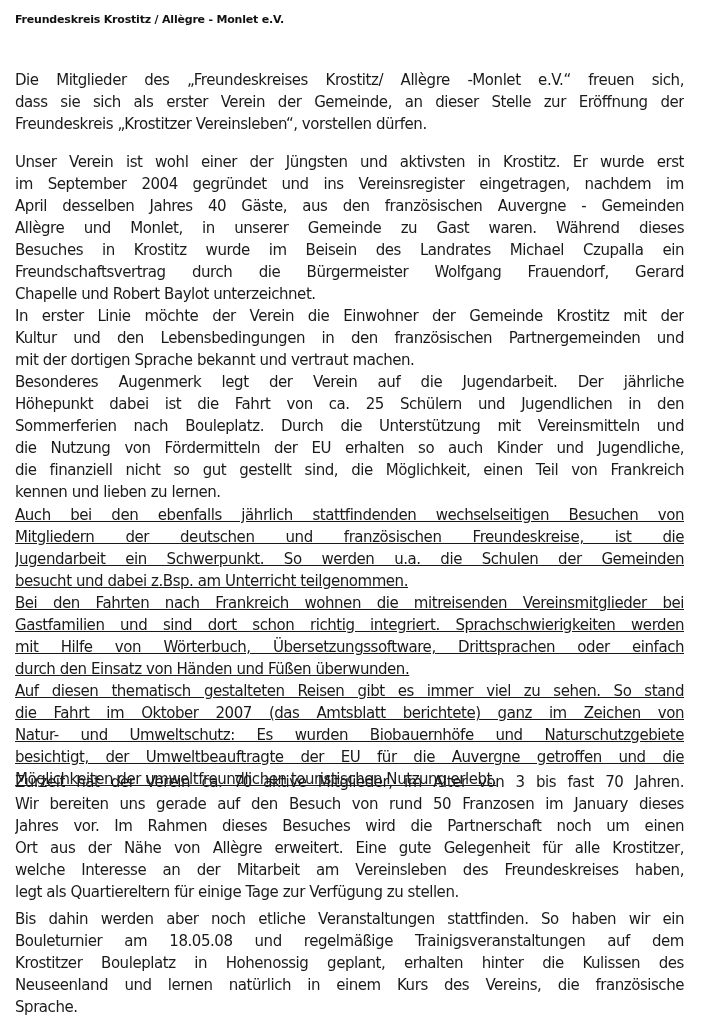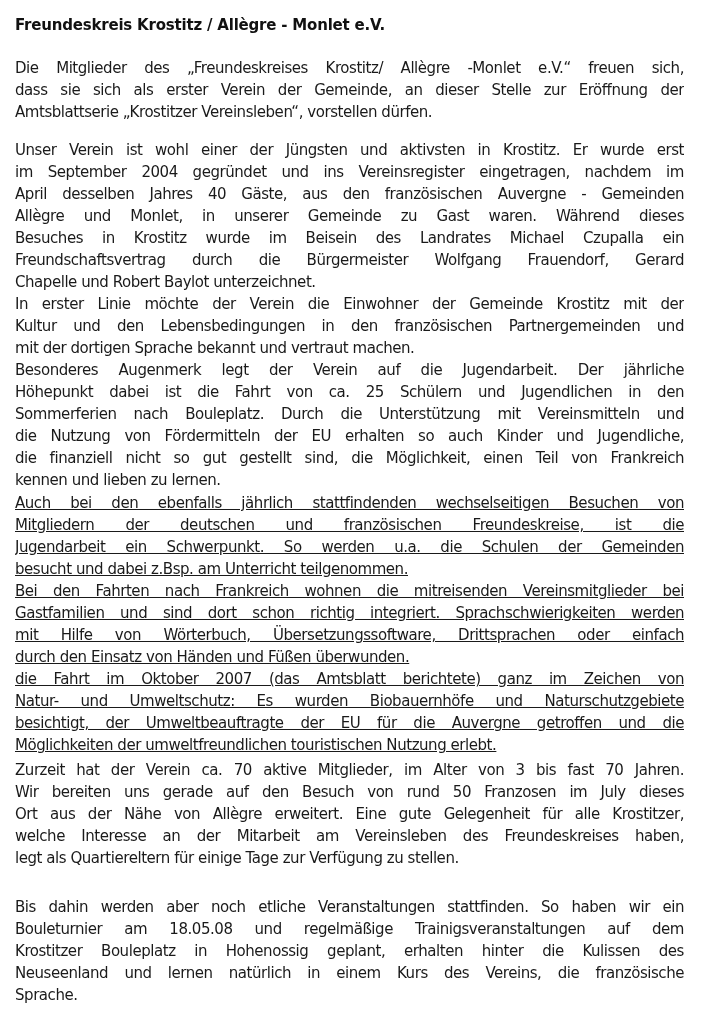--- a/index.html
+++ b/index.html
@@ -2,40 +2,40 @@
 <html><head>
   <meta charset="utf-8">
   <style>
     html, body { margin: 0; padding: 0; background: #ffffff; }
     body {
       width: 705px; height: 1024px; overflow: hidden; position: relative;
       font-family: "DejaVu Sans", sans-serif; color: #1a1a1a;
     }
     .title {
       position: absolute; left: 15px; top: 6px;
-      font-weight: bold; font-size: 15px; letter-spacing: -0.2px; color: #111;
+      font-weight: bold; font-size: 11px; letter-spacing: -0.2px; color: #111;
       white-space: nowrap;
     }
-    .para { position: absolute; left: 15px; width: 669px; }
+    .para { position: absolute; left: 15px; width: 669px; margin-top: 12px; }
     .line {
       display: block; height: 22px; line-height: 22px;
       font-size: 15px; letter-spacing: -0.45px; white-space: nowrap;
       text-align: justify; text-align-last: justify; overflow: hidden;
     }
     .line.last { text-align-last: left; }
   </style>
 </head>
 <body>
 
 <h1 class="title">Freundeskreis Krostitz / Allègre - Monlet e.V.</h1>
 
 <div class="para" style="top:57px;">
   <span class="line">Die Mitglieder des „Freundeskreises Krostitz/ Allègre -Monlet e.V.“ freuen sich,</span>
   <span class="line">dass sie sich als erster Verein der Gemeinde, an dieser Stelle zur Eröffnung der</span>
-  <span class="line last">Amtsblattserie „Krostitzer Vereinsleben“, vorstellen dürfen.</span>
+  <span class="line last">Freundeskreis „Krostitzer Vereinsleben“, vorstellen dürfen.</span>
 </div>
 
 <div class="para" style="top:139px;">
   <span class="line">Unser Verein ist wohl einer der Jüngsten und aktivsten in Krostitz. Er wurde erst</span>
   <span class="line">im September 2004 gegründet und ins Vereinsregister eingetragen, nachdem im</span>
   <span class="line">April desselben Jahres 40 Gäste, aus den französischen Auvergne - Gemeinden</span>
   <span class="line">Allègre und Monlet, in unserer Gemeinde zu Gast waren. Während dieses</span>
   <span class="line">Besuches in  Krostitz wurde im Beisein des Landrates Michael Czupalla ein</span>
   <span class="line">Freundschaftsvertrag durch die Bürgermeister Wolfgang Frauendorf, Gerard</span>
   <span class="line last">Chapelle und Robert Baylot unterzeichnet.</span>
@@ -55,29 +55,31 @@
 
 <div class="para" style="top:492px;text-decoration:underline;">
   <span class="line">Auch bei den ebenfalls jährlich stattfindenden  wechselseitigen Besuchen von</span>
   <span class="line">Mitgliedern  der deutschen und französischen Freundeskreise, ist die</span>
   <span class="line">Jugendarbeit ein Schwerpunkt. So werden u.a. die Schulen der Gemeinden</span>
   <span class="line last">besucht und dabei z.Bsp. am Unterricht teilgenommen.</span>
   <span class="line">Bei den Fahrten nach Frankreich wohnen die mitreisenden Vereinsmitglieder bei</span>
   <span class="line">Gastfamilien und sind dort schon richtig integriert. Sprachschwierigkeiten werden</span>
   <span class="line">mit Hilfe von Wörterbuch, Übersetzungssoftware, Drittsprachen oder einfach</span>
   <span class="line last">durch den Einsatz von Händen und Füßen überwunden.</span>
+  <span class="line">Auf diesen thematisch gestalteten Reisen gibt es immer viel zu sehen. So stand</span>
   <span class="line">die Fahrt im Oktober 2007 (das Amtsblatt berichtete) ganz im Zeichen von</span>
   <span class="line">Natur- und Umweltschutz: Es wurden Biobauernhöfe und Naturschutzgebiete</span>
   <span class="line">besichtigt, der Umweltbeauftragte der EU für die Auvergne getroffen und die</span>
   <span class="line last">Möglichkeiten der umweltfreundlichen touristischen Nutzung erlebt.</span>
 </div>
 
 <div class="para" style="top:759px;">
   <span class="line">Zurzeit hat der Verein ca. 70 aktive Mitglieder, im Alter von 3 bis fast 70 Jahren.</span>
-  <span class="line">Wir bereiten uns gerade auf den Besuch von rund 50 Franzosen im July dieses</span>
+  <span class="line">Wir bereiten uns gerade auf den Besuch von rund 50 Franzosen im January dieses</span>
+  <span class="line">Jahres vor. Im Rahmen dieses Besuches wird die Partnerschaft noch um einen</span>
   <span class="line">Ort  aus der Nähe von Allègre erweitert. Eine gute Gelegenheit für alle Krostitzer,</span>
   <span class="line">welche Interesse an der Mitarbeit am Vereinsleben des Freundeskreises    haben,</span>
   <span class="line last">legt als Quartiereltern für einige Tage zur Verfügung zu stellen.</span>
 </div>
 
 <div class="para" style="top:896px;">
   <span class="line">Bis dahin werden aber noch etliche Veranstaltungen stattfinden. So haben wir ein</span>
   <span class="line">Bouleturnier am 18.05.08 und regelmäßige Trainigsveranstaltungen auf dem</span>
   <span class="line">Krostitzer Bouleplatz in Hohenossig geplant,  erhalten hinter die Kulissen des</span>
   <span class="line">Neuseenland und lernen natürlich in einem Kurs des Vereins, die französische</span>

